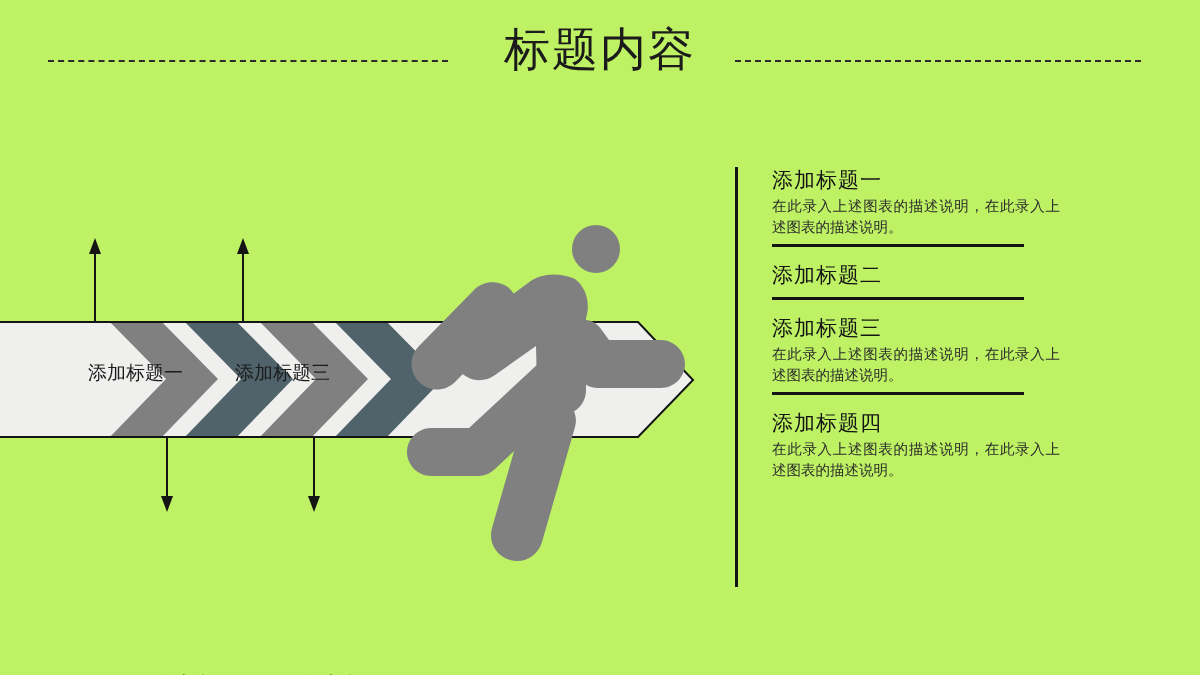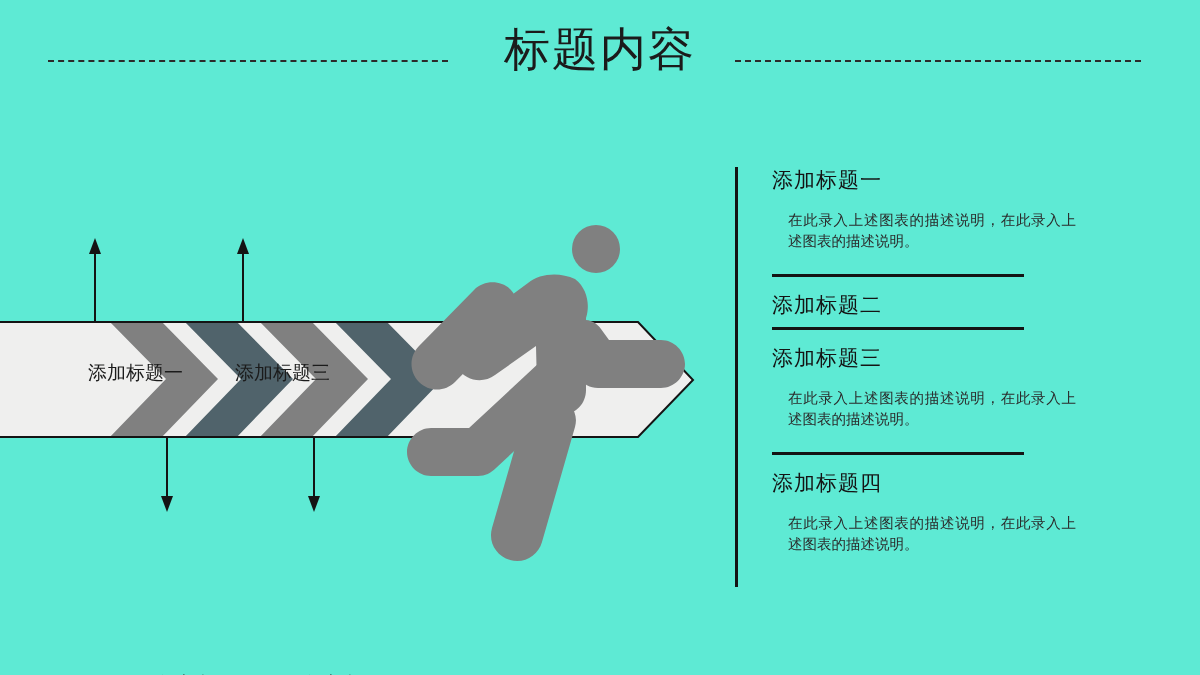--- a/index.html
+++ b/index.html
@@ -14,21 +14,21 @@
     font-family: "Liberation Sans", "DejaVu Sans", sans-serif;
     color: #1a1a1a;
     overflow: hidden;
     position: relative;
   }
   .slide {
     position: absolute;
     inset: 0;
     width: 1200px;
     height: 675px;
-    background: #5eead4;
+    background: #bef264;
   }
 
   
   .header {
     position: absolute;
     left: 0;
     top: 0;
     width: 1200px;
     height: 110px;
   }
@@ -127,21 +127,21 @@
     letter-spacing: 1px;
     margin: 0 0 2px 0;
     font-weight: 400;
     font-family: "Liberation Sans", "DejaVu Sans", sans-serif;
   }
   .item-body {
     font-size: 14.5px;
     line-height: 21px;
     color: #2a2a2a;
     width: 288px;
-    margin: 16px;
+    margin: 0;
     text-align: justify;
     text-justify: inter-ideograph;
     font-family: "Liberation Sans", "DejaVu Sans", sans-serif;
   }
 </style>
 </head>
 <body>
 
 <div class="slide">
 

